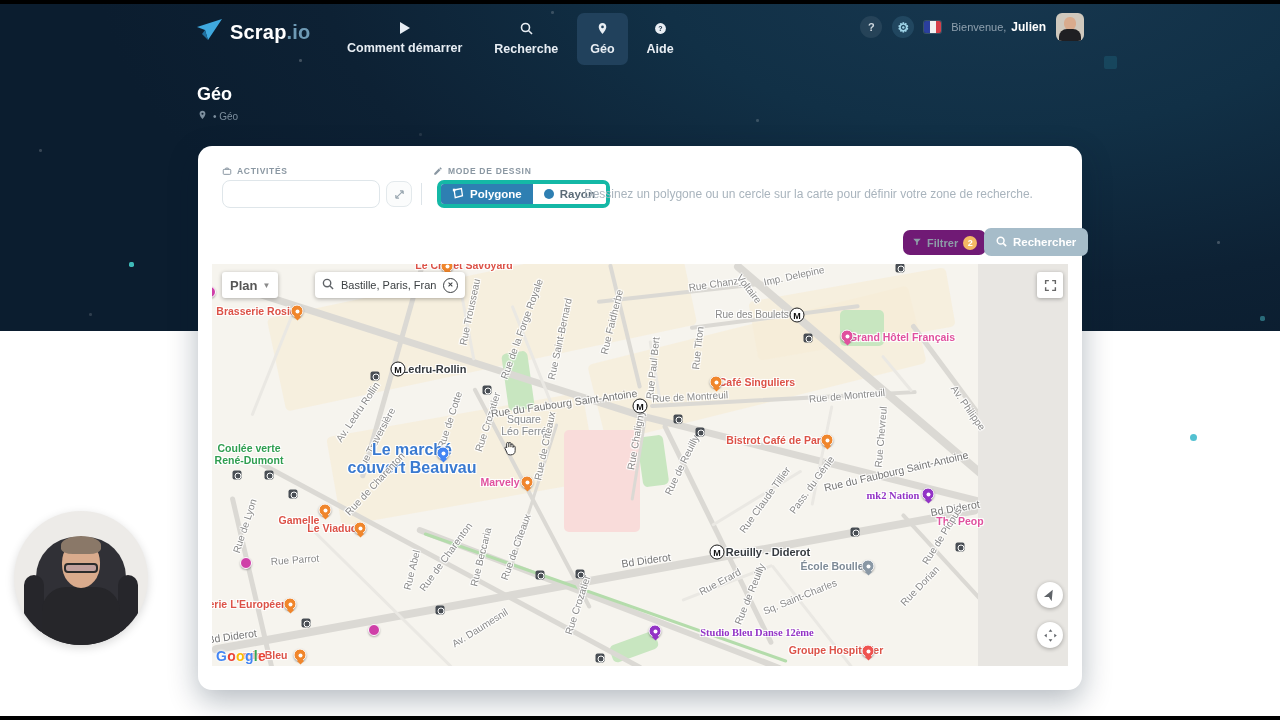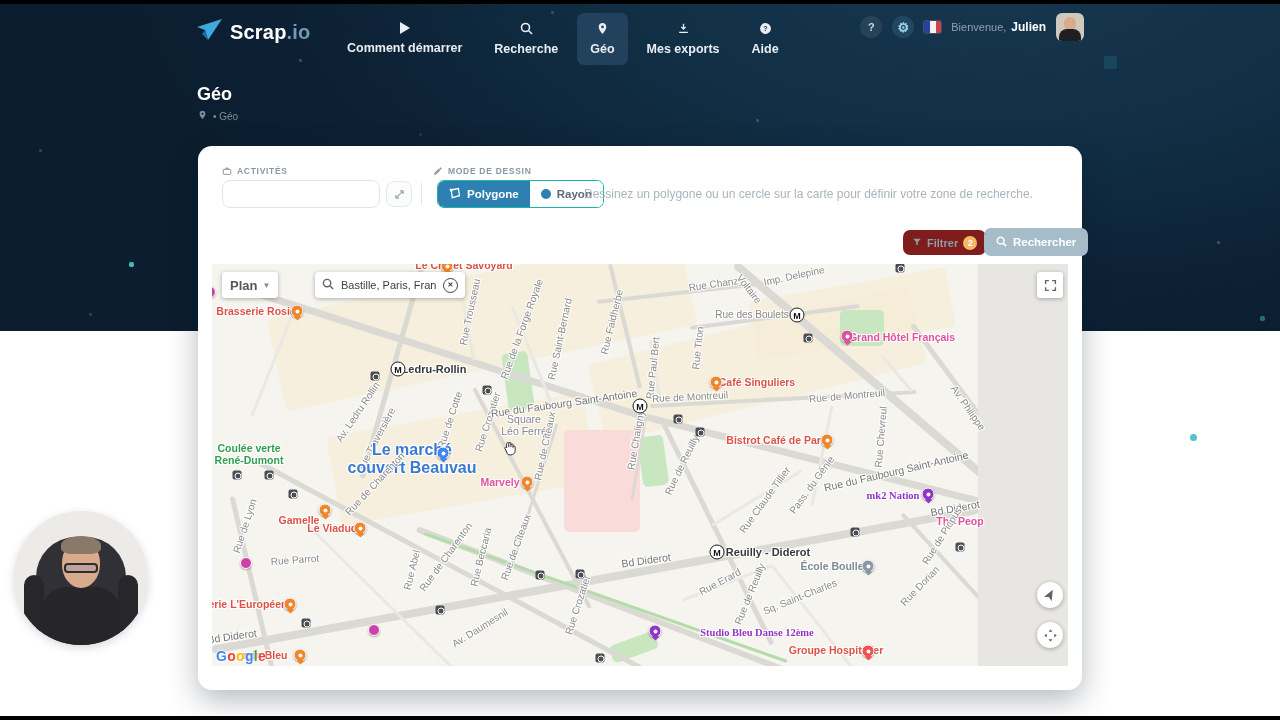--- a/index.html
+++ b/index.html
@@ -52,30 +52,30 @@
   .flabel { position:absolute; display:flex; align-items:center; gap:5px; font-size:8.5px; font-weight:700;
     letter-spacing:.7px; color:#8a97a2; }
   .flabel svg { display:block; }
   .act-label { left:24px; top:20px; }
   .mode-label { left:235px; top:20px; }
   .act-input { position:absolute; left:24px; top:34px; width:158px; height:28px; border:1px solid #dfe6ea;
     border-radius:8px; font-size:12px; padding:0 8px; color:#333; outline:none; }
   .expand-btn { position:absolute; left:188px; top:35px; width:26px; height:26px; border:1px solid #e3e9ec;
     background:#fbfcfc; border-radius:8px; display:flex; align-items:center; justify-content:center; cursor:pointer; }
   .vdiv { position:absolute; left:223px; top:37px; width:1px; height:22px; background:#dde4e9; }
-  .seg-group { position:absolute; left:239px; top:34px; height:28px; display:flex; border:1px solid #14b8a6;
+  .seg-group { position:absolute; left:239px; top:34px; height:28px; display:flex; border:4px solid #14b8a6;
     border-radius:7px; overflow:hidden; }
   .seg { display:flex; align-items:center; gap:6px; padding:0 11px; font-size:11.5px; font-weight:600; cursor:pointer; }
   .seg.on { background:#2e7fb2; color:#fff; }
   .seg.off { background:#fff; color:#5b6b77; }
   .seg .raydot { width:10px; height:10px; border-radius:50%; background:#2e7fb2; }
   .hint { position:absolute; left:367px; top:41px; font-size:12px; color:#a9b4bd;margin-left:19px; }
 
   .btn-filter { position:absolute; left:705px; top:84px; height:25px; display:flex; align-items:center; gap:5px;
-    background:#7f1d1d; border:none; border-radius:7px; padding:0 9px; font-size:11px; font-weight:700;
+    background:#701a75; border:none; border-radius:7px; padding:0 9px; font-size:11px; font-weight:700;
     color:#8d9ca7; cursor:pointer; font-family:inherit; }
   .badge { width:14px; height:14px; border-radius:50%; background:#f3b964; color:#fff; font-size:9px;
     font-weight:700; display:flex; align-items:center; justify-content:center; }
   .btn-search { position:absolute; left:786px; top:82px; height:28px; display:flex; align-items:center; gap:6px;
     background:#a6bcc9; border:none; border-radius:7px; padding:0 12px; font-size:11.5px; font-weight:700;
     color:#fff; cursor:pointer; font-family:inherit; }
 
   
   .map { position:absolute; left:14px; top:118px; width:856px; height:402px; background:#f6f4ee; overflow:hidden; cursor:grab; }
   .patch { position:absolute; border-radius:5px; }
@@ -190,28 +190,20 @@
         </span>
       <span>Recherche</span>
     </div>
     <div class="nav-item active">
       <span>
           <svg width="13" height="13" viewBox="0 0 24 24" fill="#e8eef4">
             <path d="M12 2C8 2 5 5 5 9c0 5 7 13 7 13s7-8 7-13c0-4-3-7-7-7zm0 9.5A2.5 2.5 0 1 1 12 6.5a2.5 2.5 0 0 1 0 5z"></path>
           </svg>
         </span>
       <span>Géo</span>
-    </div>
-    <div class="nav-item">
-      <span>
-          <svg width="13" height="13" viewBox="0 0 24 24" fill="none" stroke="#e8eef4" stroke-width="2.4">
-            <path d="M12 3v10M8 9l4 4 4-4M4 19h16"></path>
-          </svg>
-        </span>
-      <span>Mes exports</span>
     </div>
     <div class="nav-item">
       <span>
           <svg width="13" height="13" viewBox="0 0 24 24">
             <circle cx="12" cy="12" r="10" fill="#e8eef4"></circle>
             <text x="12" y="16.5" text-anchor="middle" font-size="13" font-weight="bold" fill="#12293f">?</text>
           </svg>
         </span>
       <span>Aide</span>
     </div>

